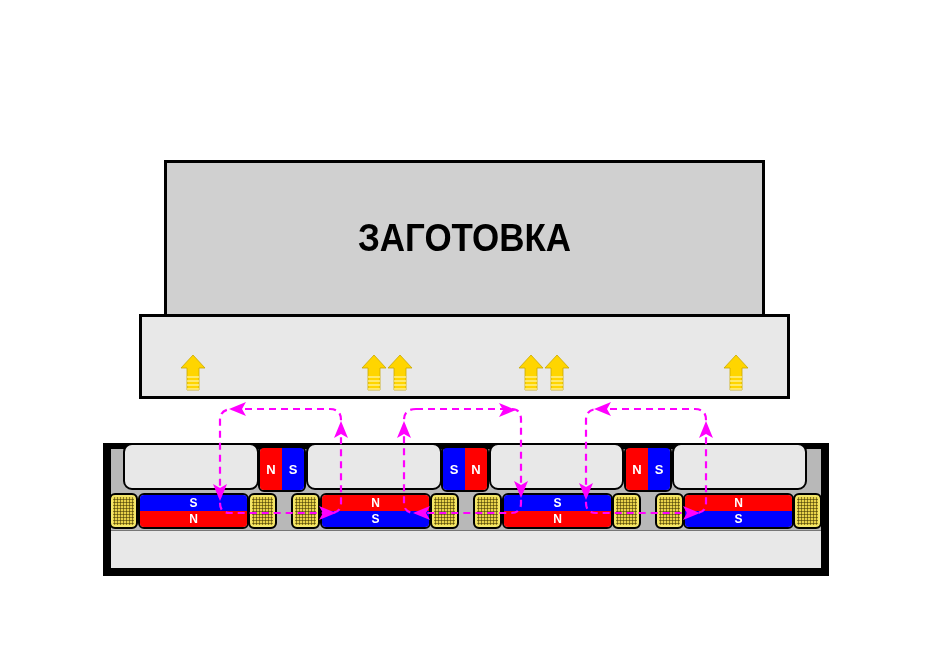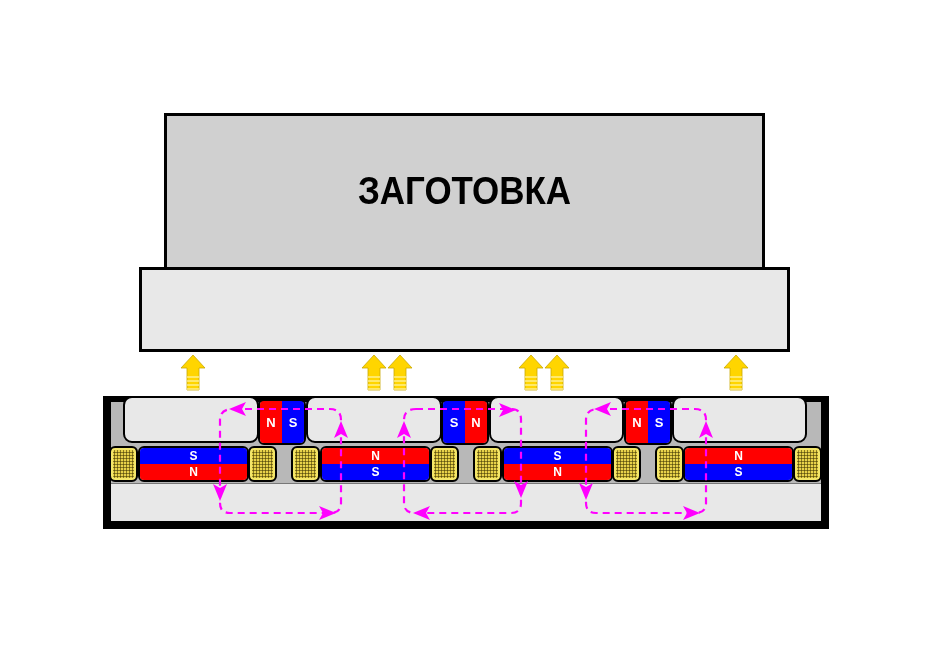--- a/index.html
+++ b/index.html
@@ -1,17 +1,17 @@
 <!DOCTYPE html>
 <html><head>
   <meta charset="utf-8">
   <style>
     html, body { margin: 0; padding: 0; background: #ffffff; }
     body { width: 930px; height: 652px; position: relative; overflow: hidden; font-family: "Liberation Sans", sans-serif; }
-    .abs { position: absolute; box-sizing: border-box; }
+    .abs { position: absolute; box-sizing: border-box; margin-top: 47px; }
     .workpiece { left: 164px; top: 113px; width: 601px; height: 157px; background: #d0d0d0; border: 3px solid #000; }
     .workpiece-label { position: absolute; left: 0; right: 0; top: 54px; text-align: center; font-weight: bold; font-size: 38px; letter-spacing: 0px; color: #000; transform: scaleX(0.92); }
     .plate { left: 139px; top: 267px; width: 651px; height: 85px; background: #e8e8e8; border: 3px solid #000; }
     .frame { left: 103px; top: 396px; width: 726px; height: 133px; background: #000; }
     .frame-inner { left: 111px; top: 402px; width: 710px; height: 118px; background: #b8b8b8; }
     .frame-bottom { left: 111px; top: 483px; width: 710px; height: 38px; background: #e8e8e8; border-top: 1px solid #777; }
     .pole { background: #e8e8e8; border: 2px solid #000; border-radius: 9px; }
     .vmag { border: 2px solid #000; border-radius: 6px; overflow: hidden; display: flex; }
     .vmag span { flex: 1; display: flex; align-items: center; justify-content: center; color: #fff; font-weight: bold; font-size: 13px; }
     .hmag { border: 2px solid #000; border-radius: 6px; overflow: hidden; display: flex; flex-direction: column; }

